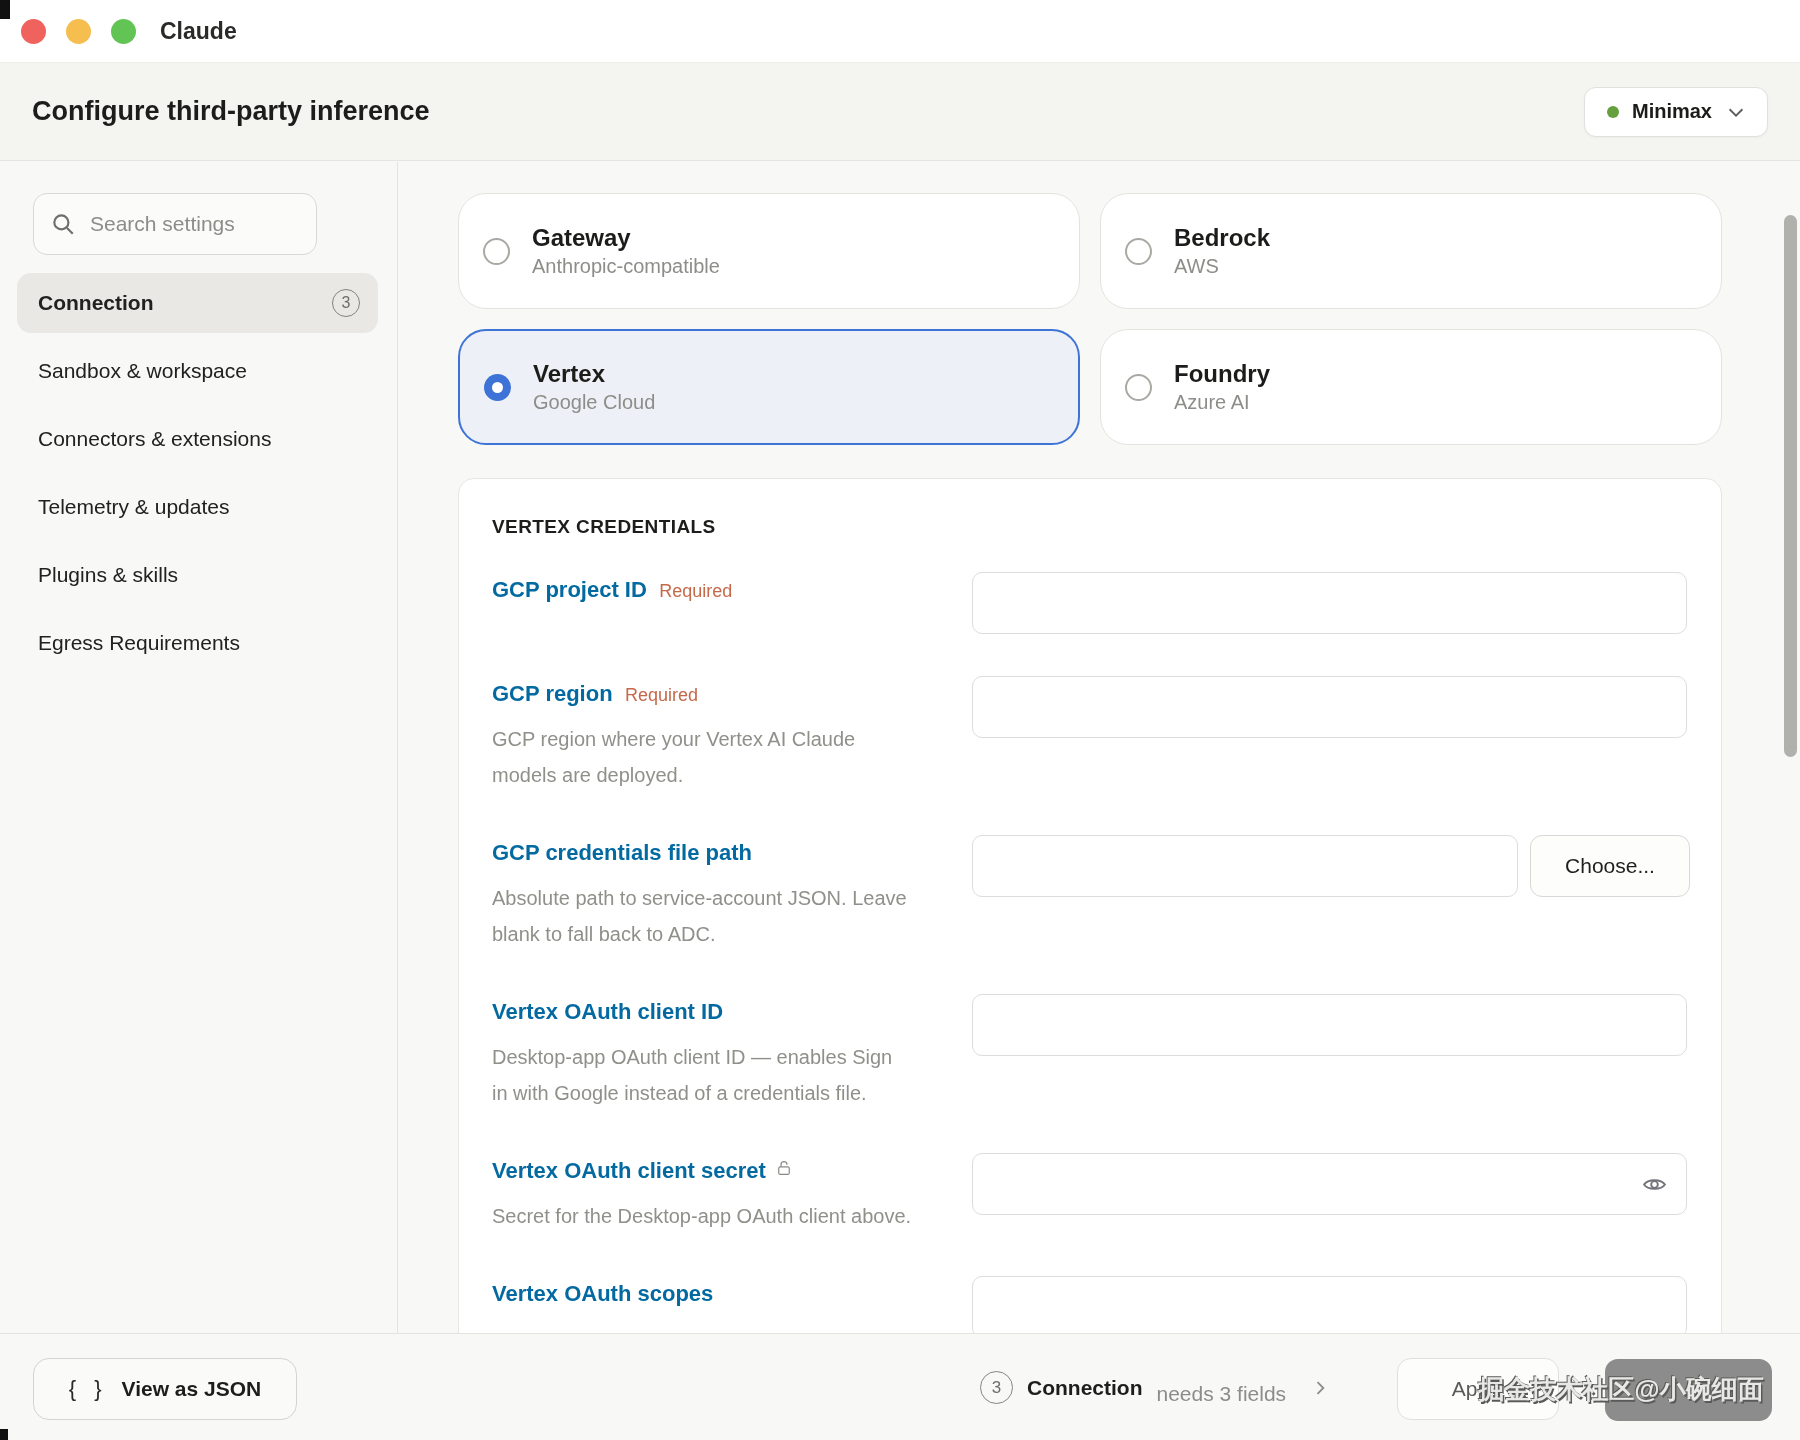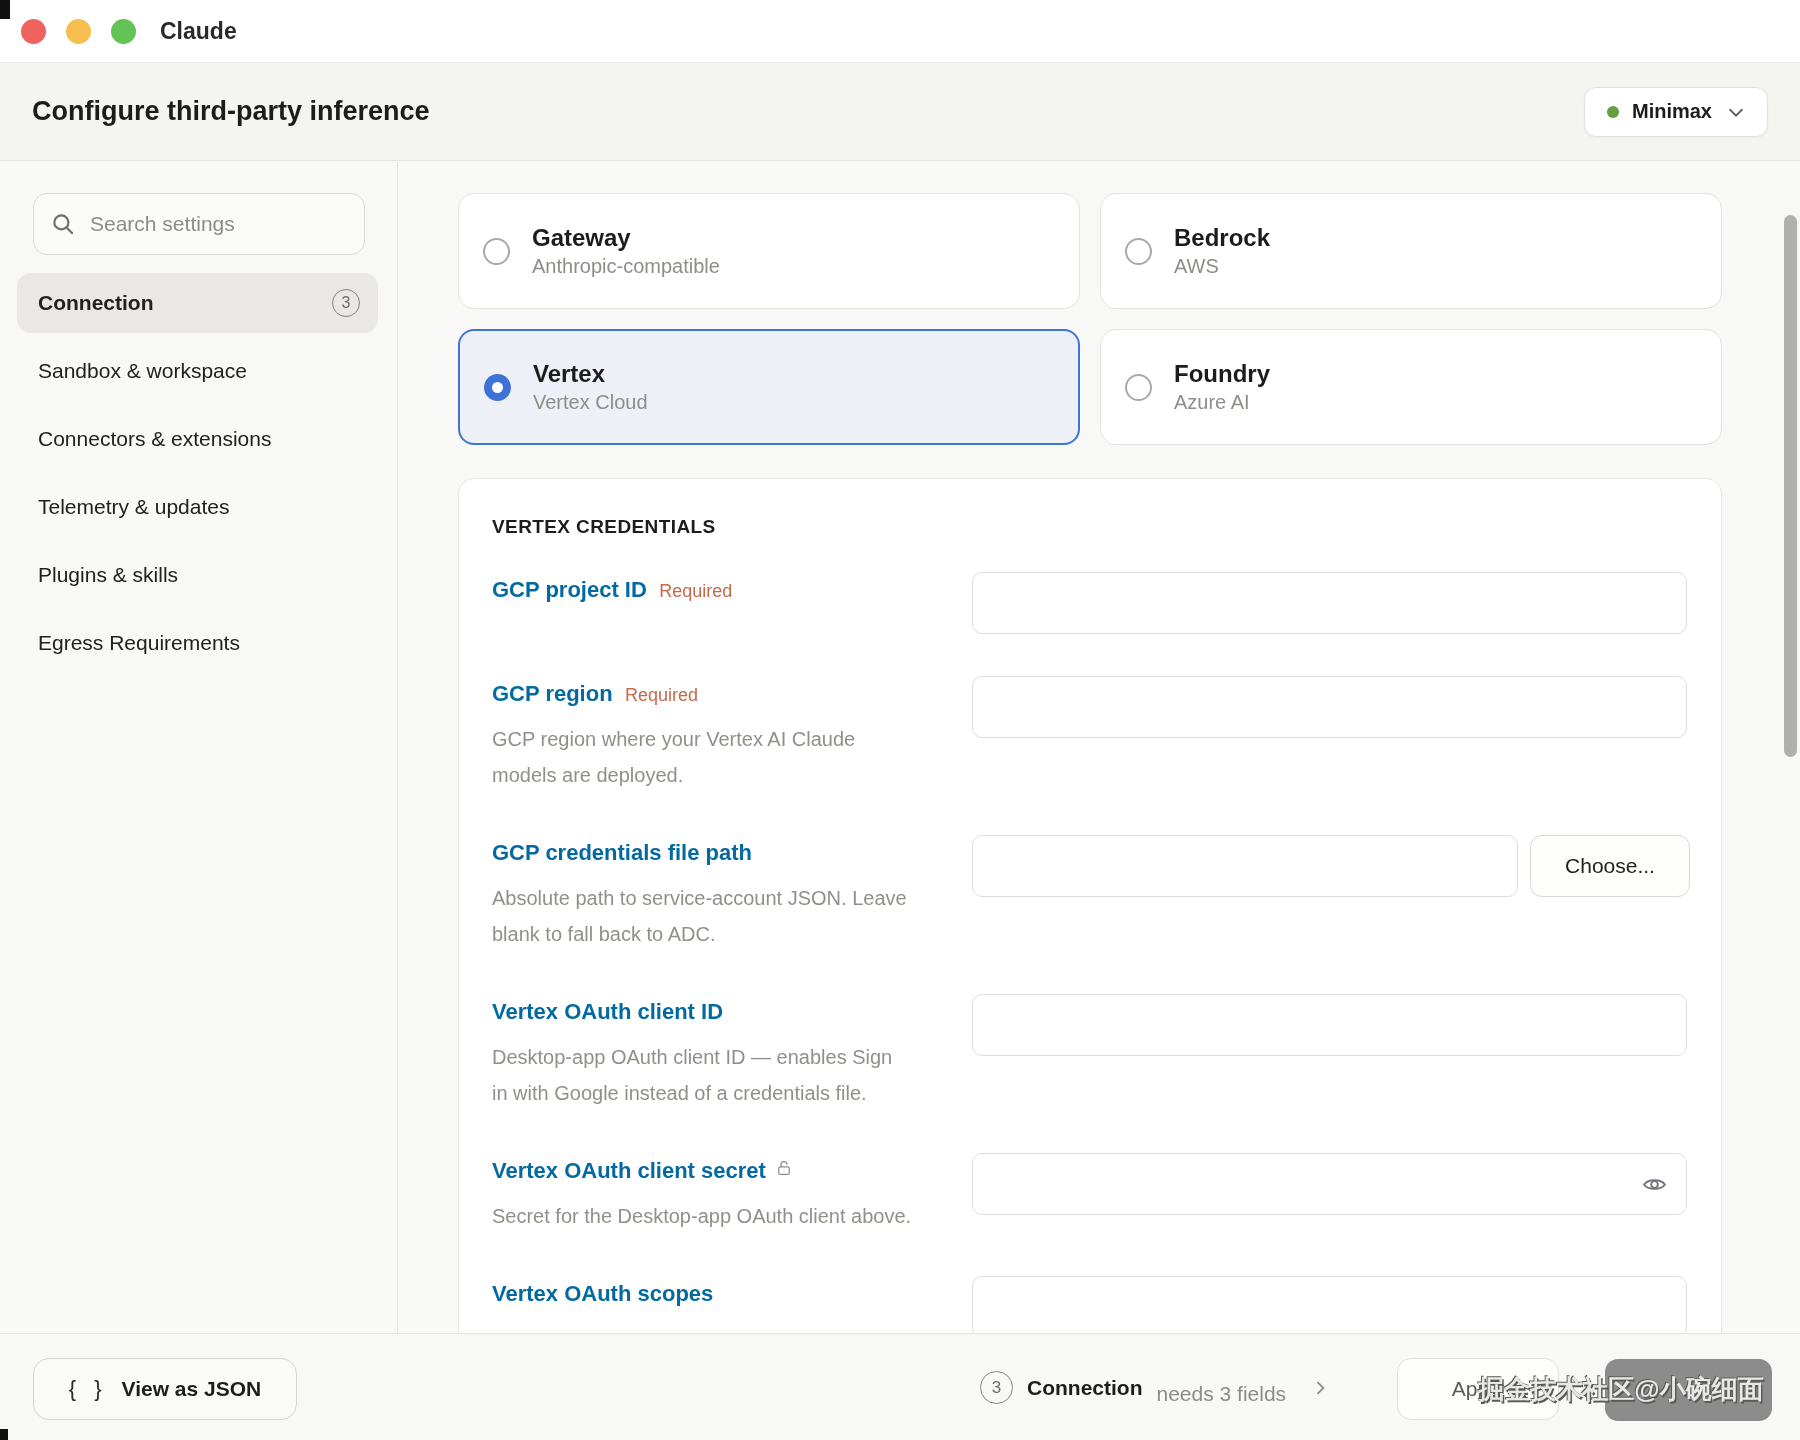--- a/index.html
+++ b/index.html
@@ -39,21 +39,21 @@
   .status-dot { width: 12px; height: 12px; border-radius: 50%; }
   .model-label { font-size: 20px; font-weight: 600; color: #1c1c1a; text-align: right; }
   .chev { width: 22px; height: 22px; stroke: #5d5d59; fill: none; stroke-width: 2; }
 
   
   .sidebar {
     position: absolute; left: 0; top: 162px; width: 398px; height: 1171px;
     background: #f8f8f6; border-right: 1px solid #e4e4e1;
   }
   .search-box {
-    position: absolute; left: 33px; top: 31px; width: 332px; height: 62px;
+    position: absolute; left: 33px; top: 31px; width: 284px; height: 62px;
     background: #fbfbfa; border: 1.5px solid #d9d9d5; border-radius: 14px;
     display: flex; align-items: center; padding: 0 16px; gap: 14px;
   }
   .search-box svg { width: 26px; height: 26px; stroke: #6f6f6a; fill: none; stroke-width: 2; flex: none; }
   .search-box input {
     border: none; outline: none; background: transparent; width: 100%;
     font-size: 21px; color: #3a3a36; font-family: inherit;
   }
   .search-box input::placeholder { color: #8d8d88; }
   .nav { position: absolute; left: 17px; top: 111px; width: 361px; }
@@ -72,21 +72,21 @@
 
   
   .main {
     position: absolute; left: 399px; top: 162px; width: 1401px; height: 1171px;
     background: #f8f8f6; overflow: hidden; padding: 31px 78px 0 59px;
   }
   .cards {
     display: grid; grid-template-columns: 1fr 1fr; column-gap: 20px; row-gap: 20px;
   }
   .card {
-    height: 116px; background: #ffffff; border: 1.5px solid #e3e3e0; border-radius: 16px;
+    height: 116px; background: #ffffff; border: 1.5px solid #e3e3e0; border-radius: 28px;
     display: flex; align-items: center; padding: 0 24px; gap: 22px; cursor: pointer;
   }
   .card.selected { background: #edf0f6; border: 2.5px solid #3f74d7; }
   .radio {
     width: 27px; height: 27px; border-radius: 50%; border: 2.5px solid #a9a9a4;
     background: #ffffff; flex: none;
   }
   .radio.checked {
     border: none; background: #3d72d6; position: relative;
   }
@@ -246,21 +246,21 @@
         <span class="radio"></span>
         <div>
           <div class="card-title">Bedrock</div>
           <div class="card-sub">AWS</div>
         </div>
       </div>
       <div class="card selected">
         <span class="radio checked"></span>
         <div>
           <div class="card-title">Vertex</div>
-          <div class="card-sub">Vertex Cloud</div>
+          <div class="card-sub">Google Cloud</div>
         </div>
       </div>
       <div class="card">
         <span class="radio"></span>
         <div>
           <div class="card-title">Foundry</div>
           <div class="card-sub">Azure AI</div>
         </div>
       </div>
     </div>

